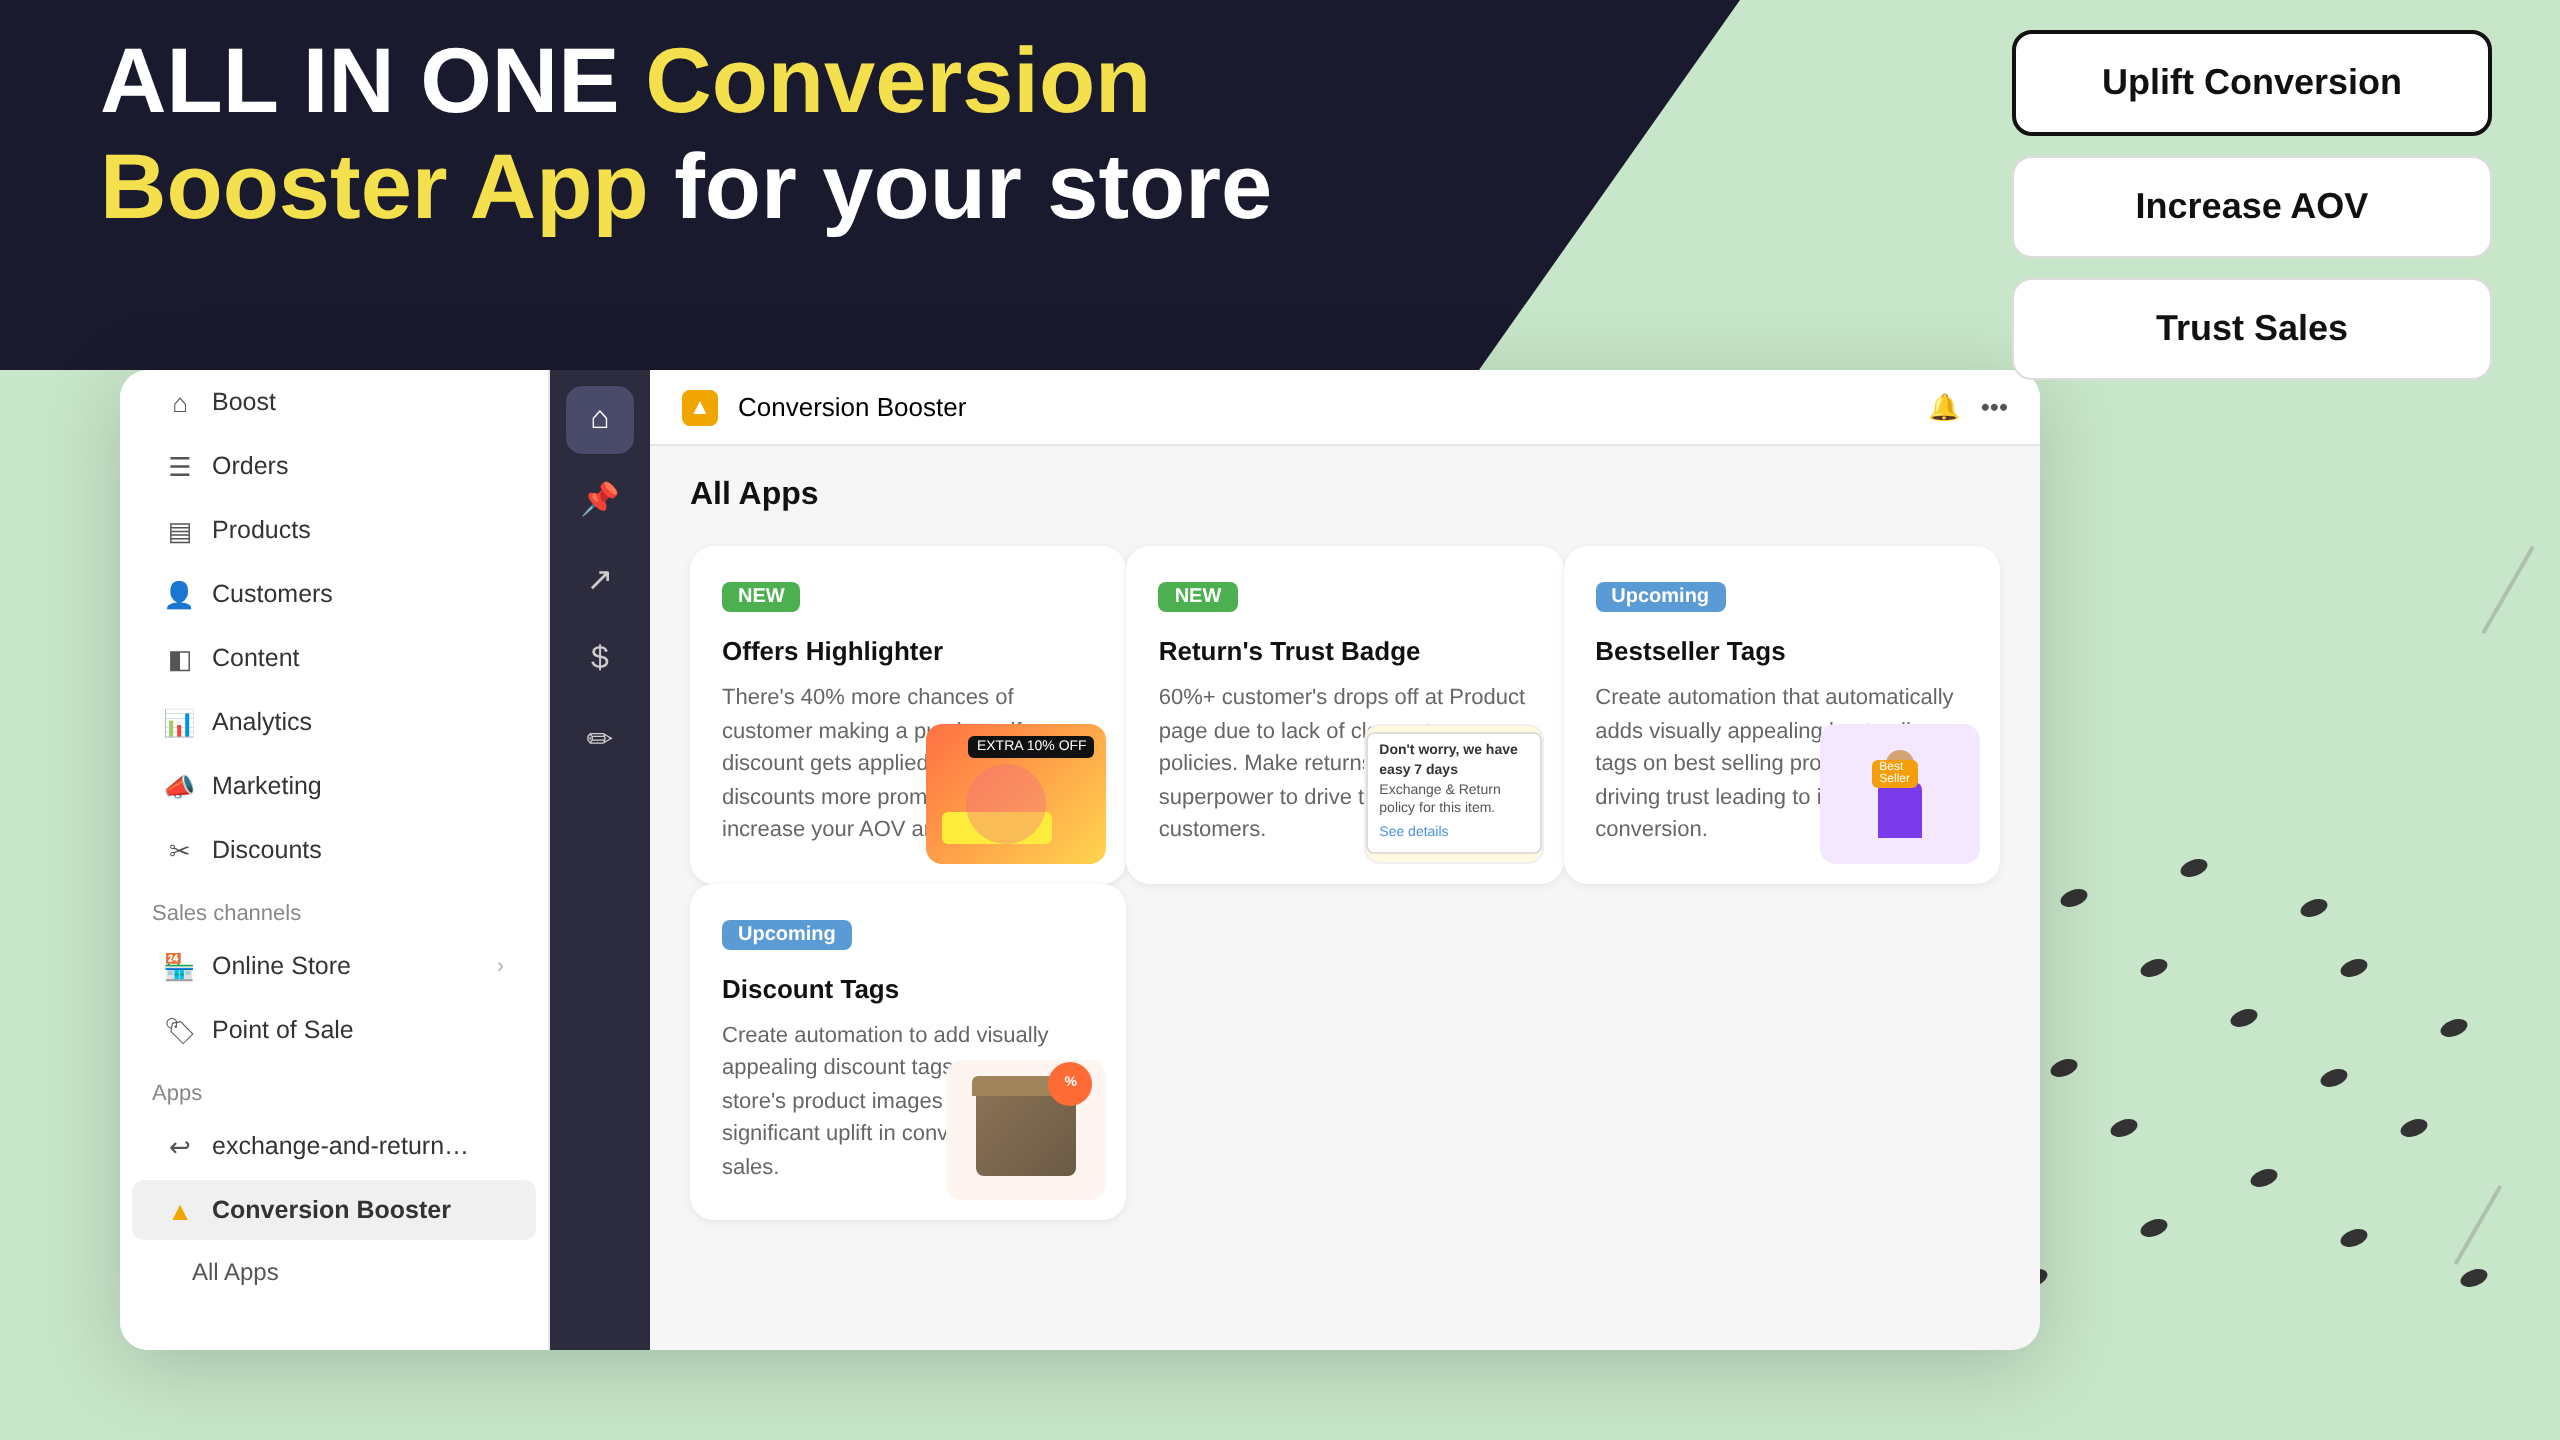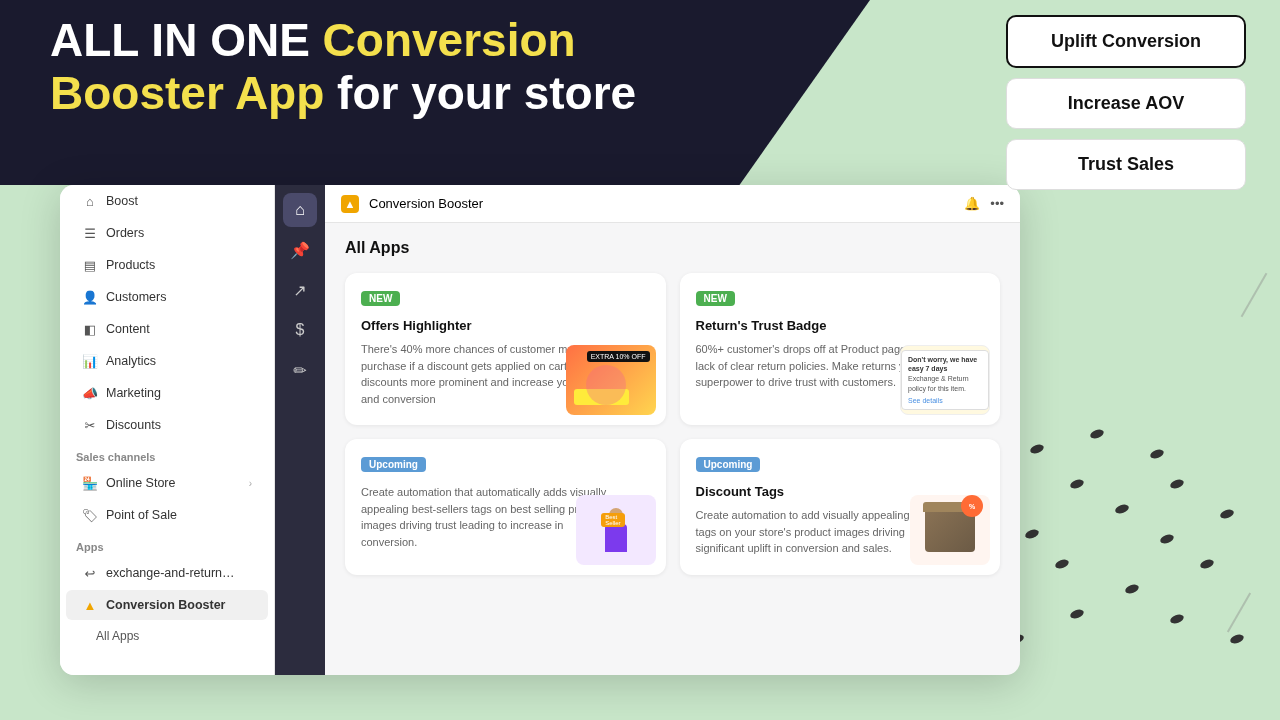--- a/index.html
+++ b/index.html
@@ -126,21 +126,21 @@
       align-items: center;
       justify-content: center;
       font-size: 13px;
       color: #555;
     }
 
     .sidebar-section-label {
       font-size: 11px;
       color: #888;
       padding: 10px 16px 4px;
-      font-weight: 700;
+      font-weight: 400;
     }
 
     .sidebar-item.sub {
       padding-left: 30px;
       font-size: 12px;
       color: #555;
     }
 
     .sidebar-chevron {
       margin-left: auto;
@@ -227,22 +227,21 @@
     .all-apps-title {
       font-size: 16px;
       font-weight: 700;
       color: #111;
       margin-bottom: 16px;
     }
 
     
     .cards-grid {
       display: grid;
-      grid-template-columns: 1fr 1fr;
-      gap: 14px;
+      grid-template-columns: 1fr 1fr 1fr;
     }
 
     .app-card {
       background: white;
       border-radius: 12px;
       padding: 18px 16px;
       display: flex;
       flex-direction: column;
       gap: 8px;
       position: relative;
@@ -541,20 +540,21 @@
             <div class="trust-inner">
               <div style="font-size:7px;font-weight:bold;color:#333;">Don't worry, we have easy 7 days</div>
               <div style="font-size:7px;color:#555;">Exchange &amp; Return policy for this item.</div>
               <div style="font-size:7px;color:#4a90e2; margin-top:2px;">See details</div>
             </div>
           </div>
         </div>
 
         <div class="app-card">
           <span class="badge badge-upcoming">Upcoming</span>
+          <div class="card-title">Bestseller Tags</div>
           <div class="card-desc">Create automation that automatically adds visually appealing best-sellers tags on best selling product images driving trust leading to increase in conversion.</div>
           <div class="card-img" style="background:#f3e8ff; width:80px; height:70px; right:10px; bottom:10px; border-radius:8px; position:absolute; display:flex; align-items:center; justify-content:center; overflow:hidden;">
             <div style="position:relative;">
               <div class="person-head"></div>
               <div class="person-body"></div>
               <div class="tag-label">Best Seller</div>
             </div>
           </div>
         </div>
 

